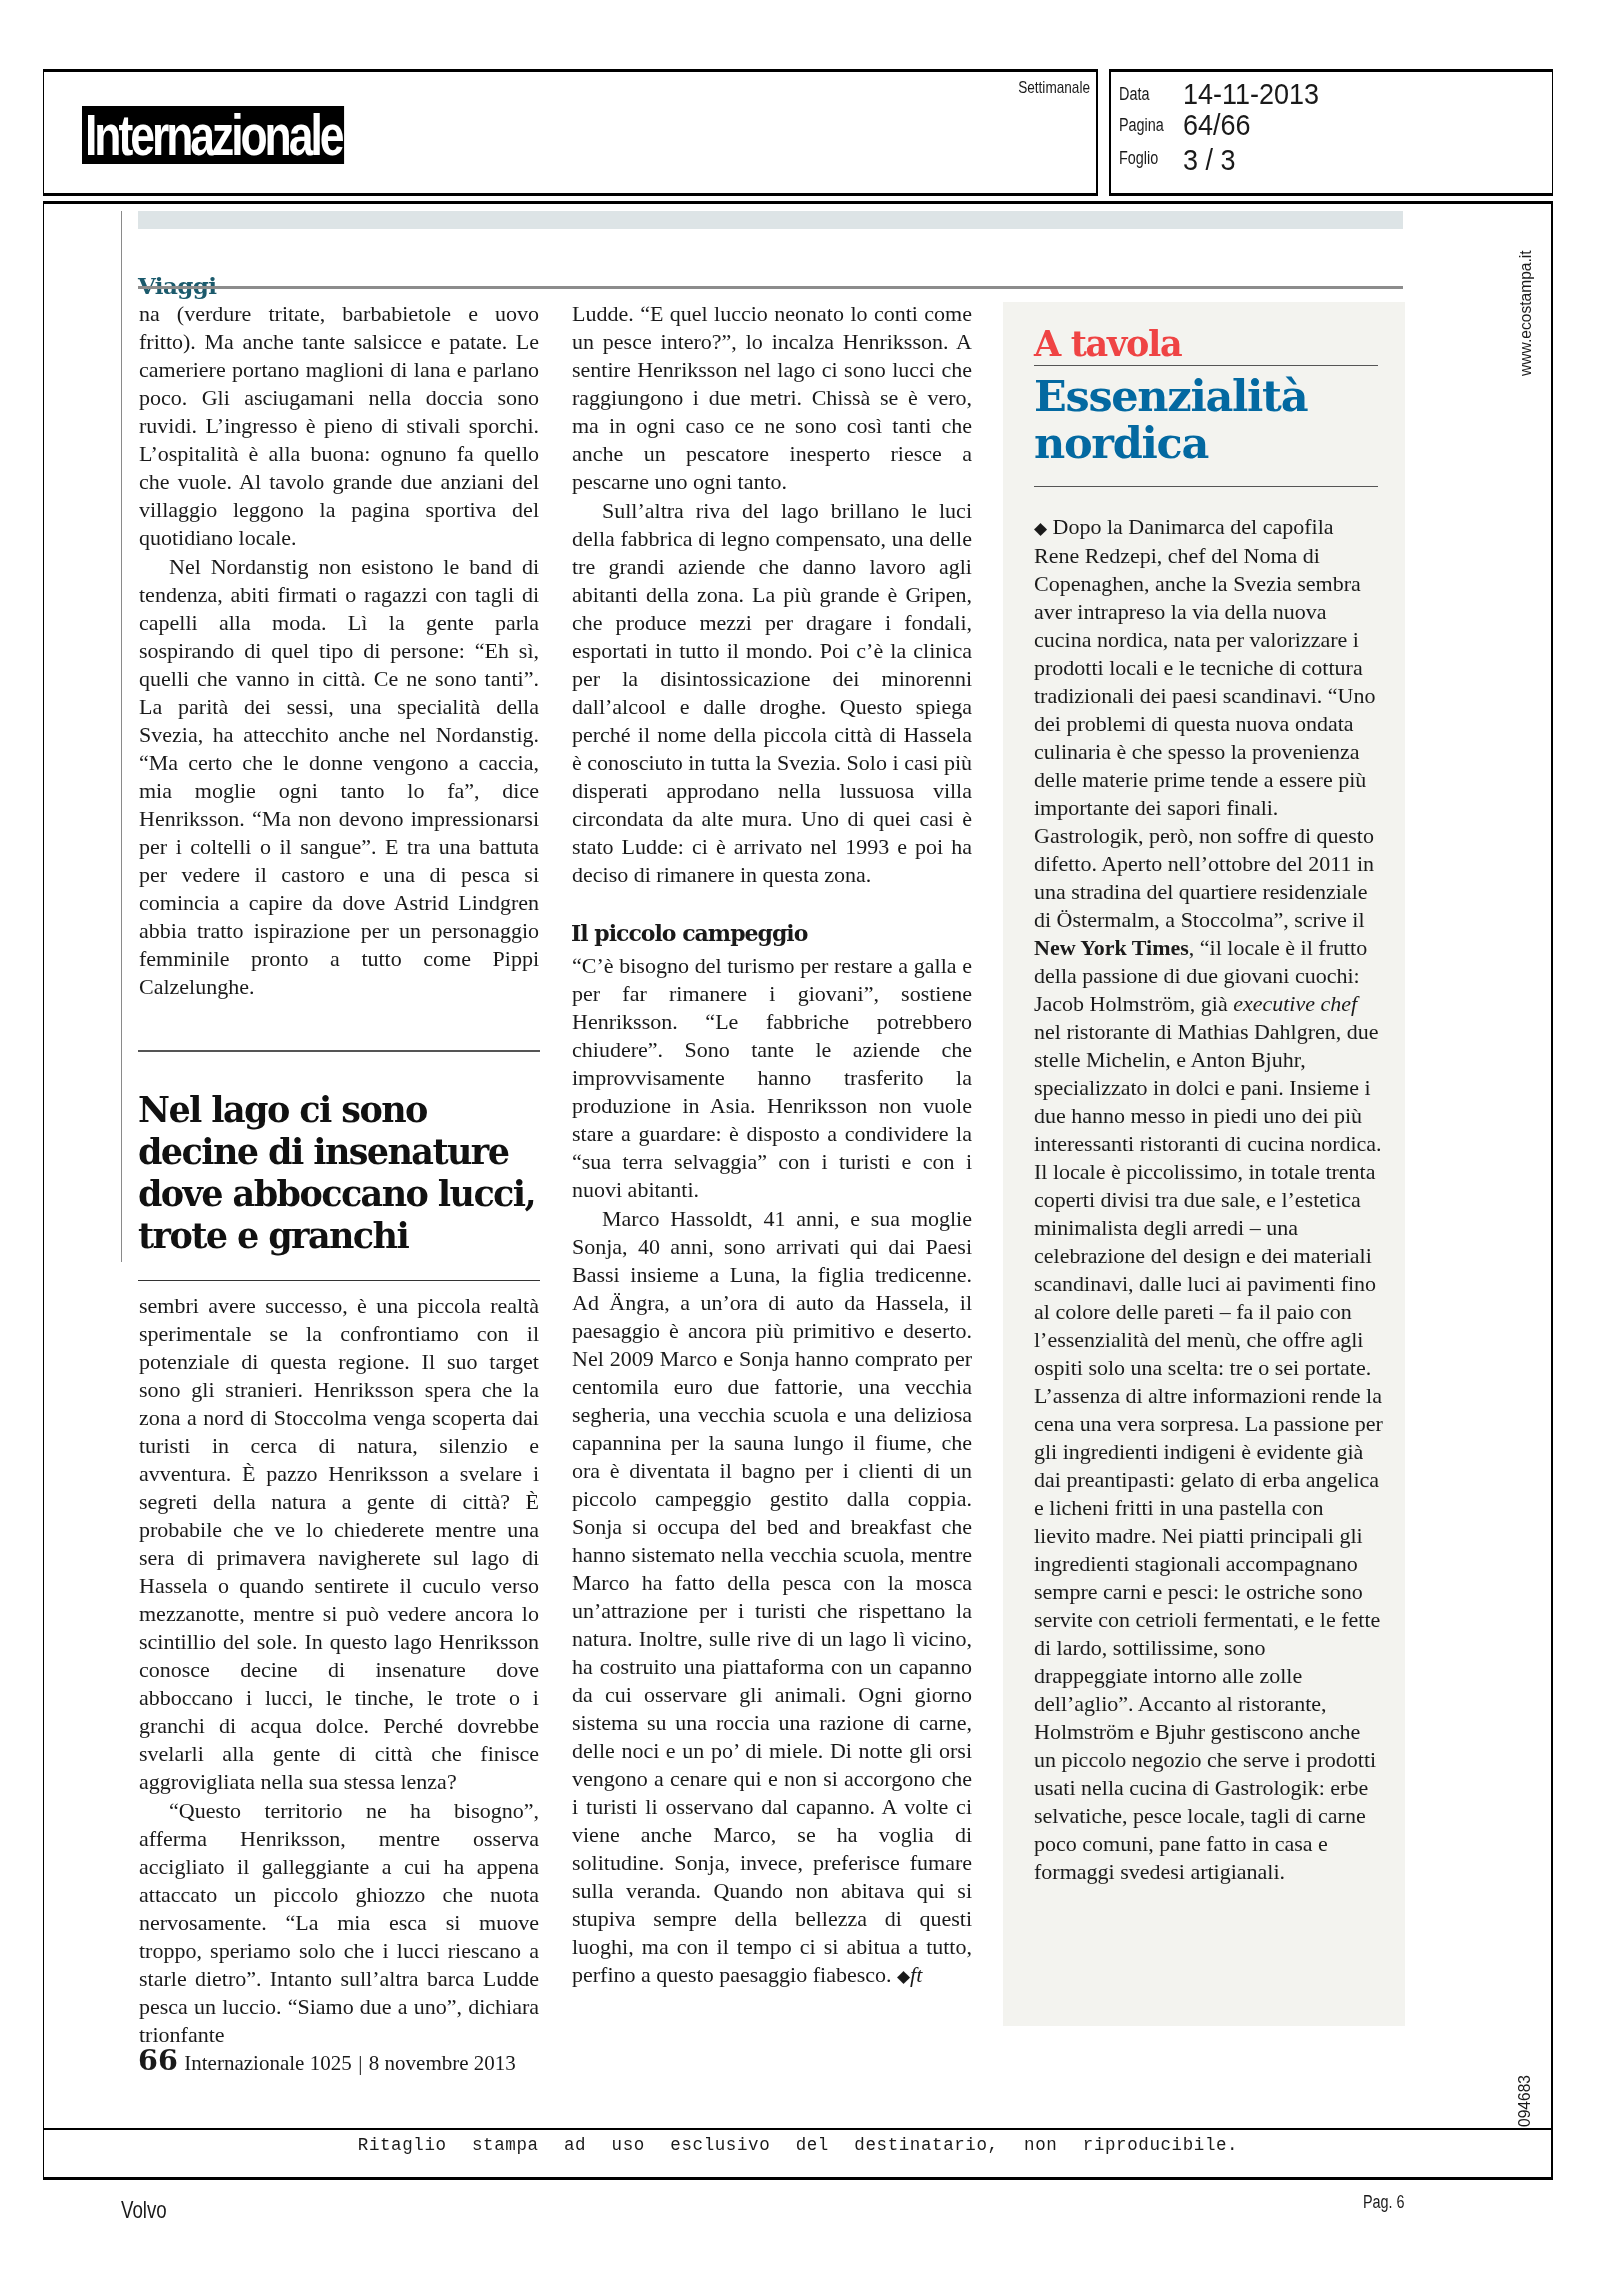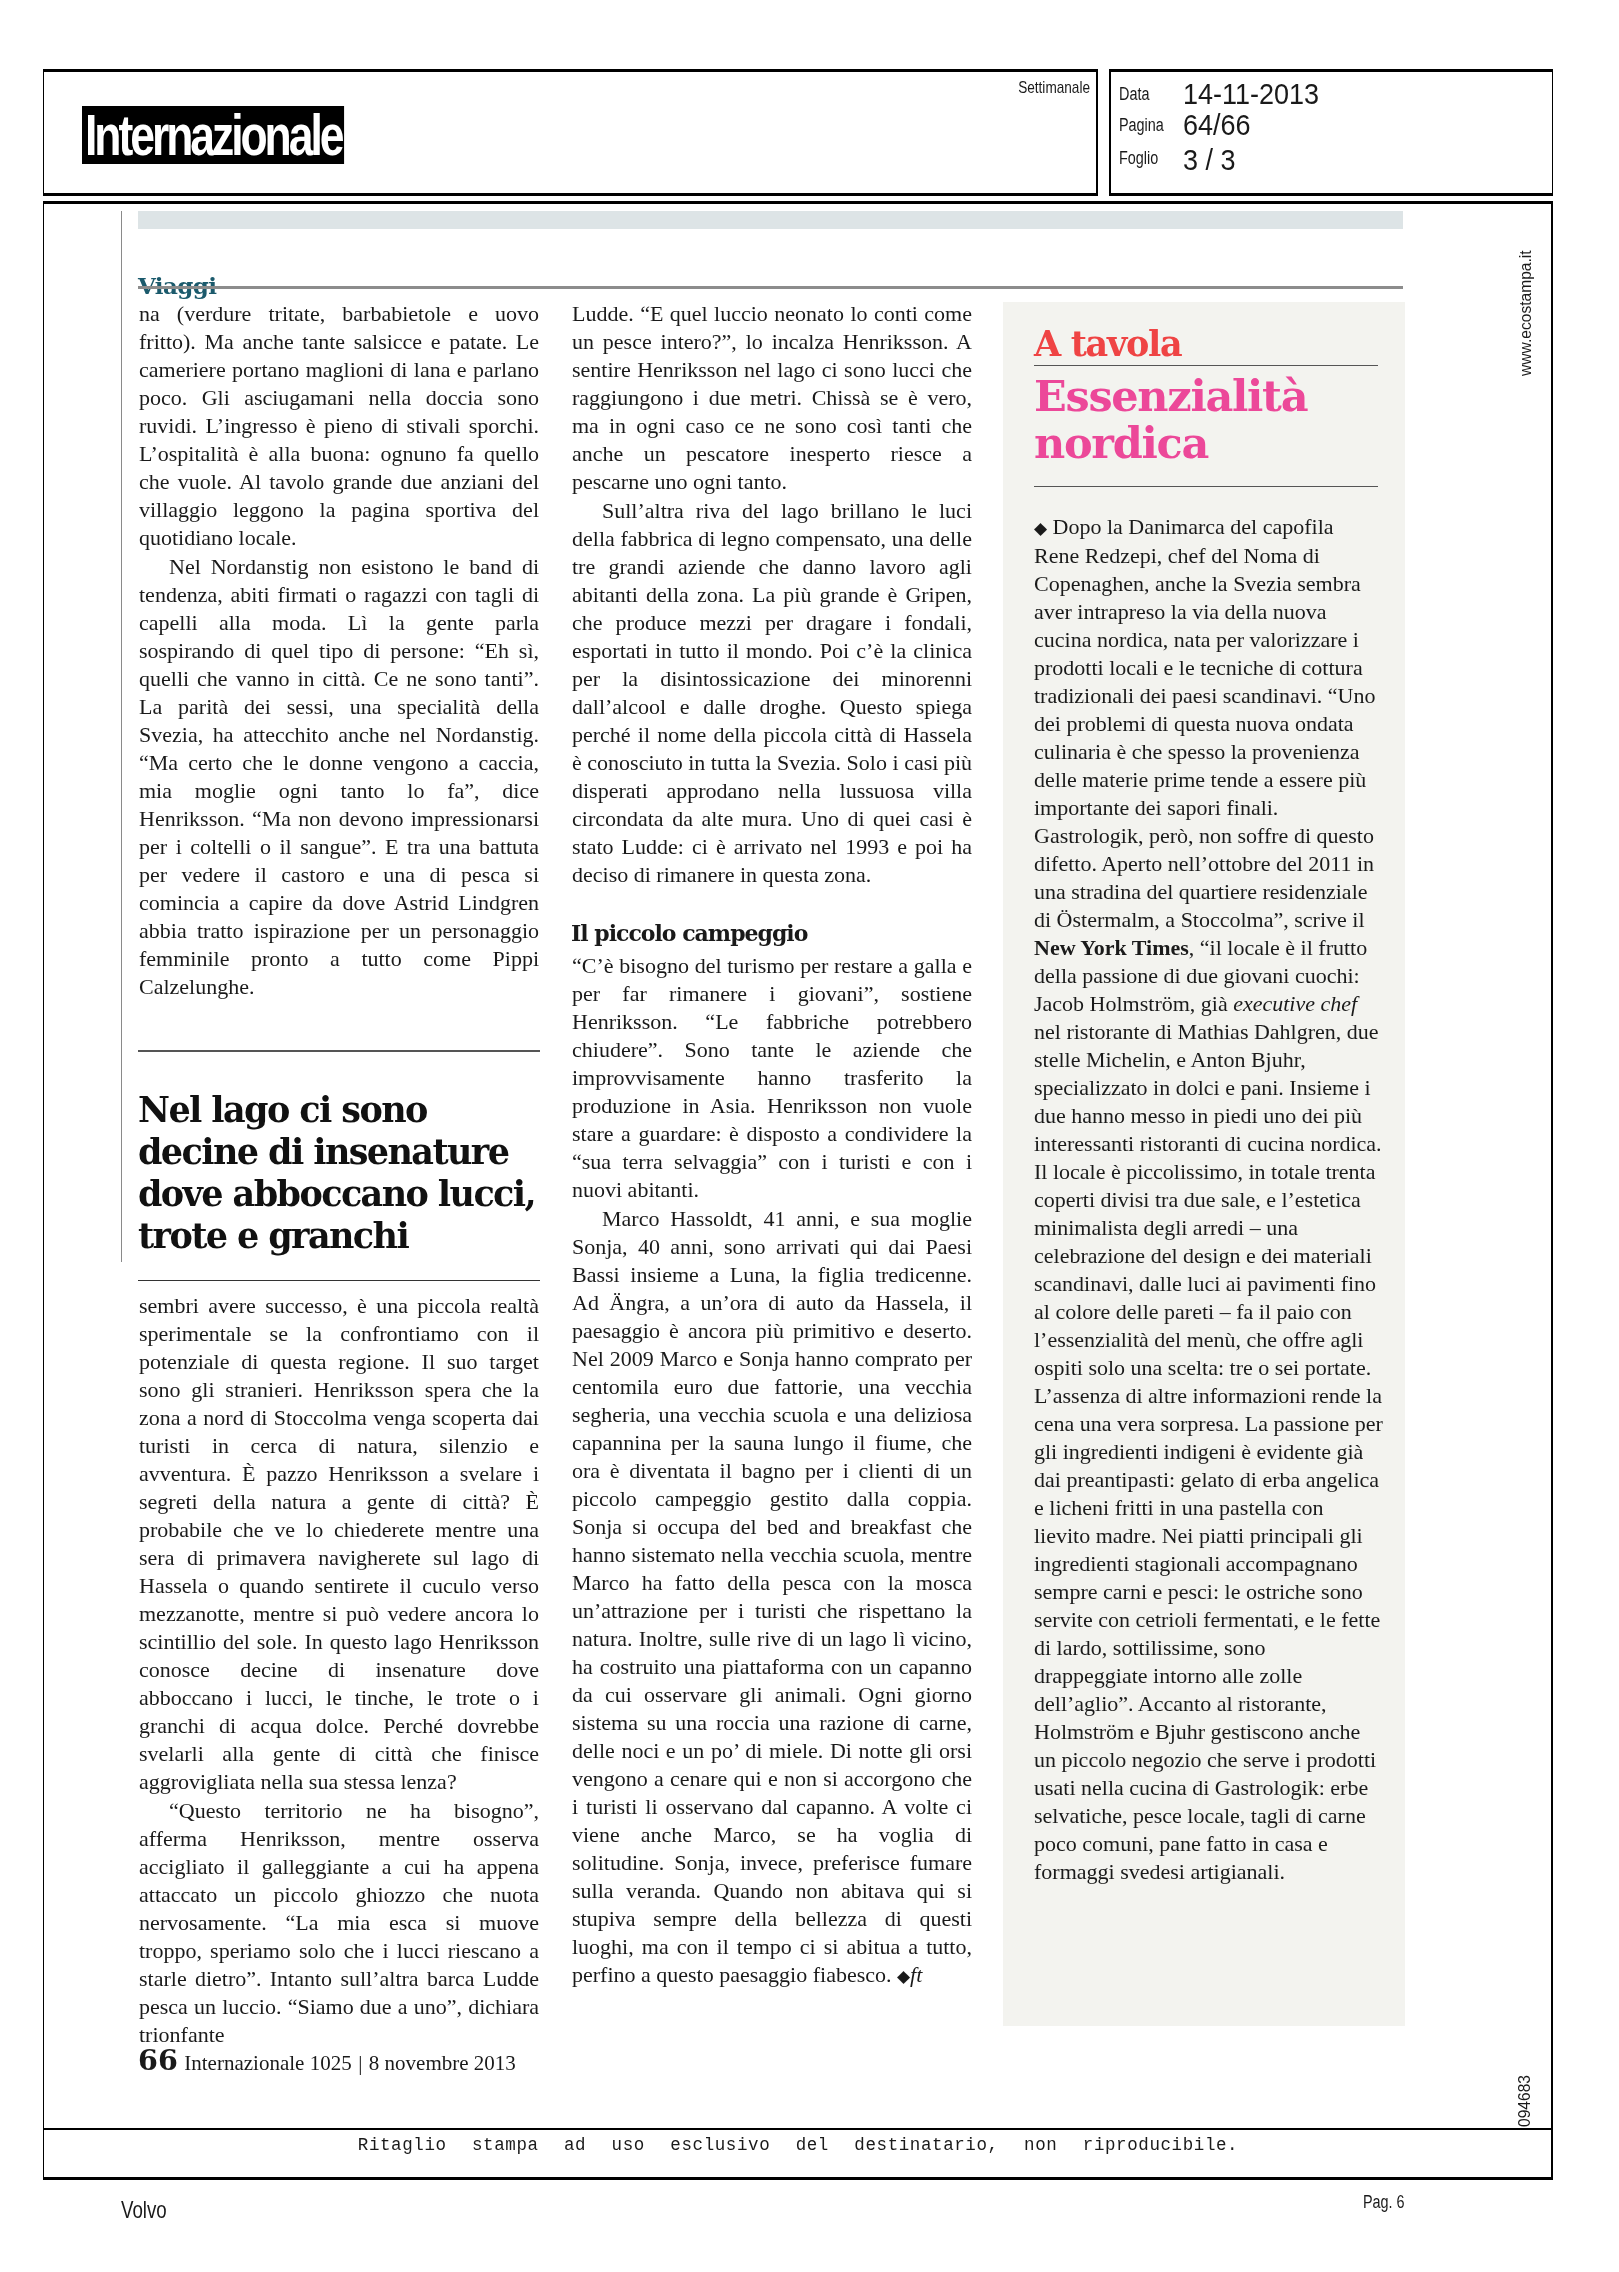--- a/index.html
+++ b/index.html
@@ -37,21 +37,21 @@
 
   .pull-rule-top { position: absolute; left: 138px; top: 1050px; width: 402px; height: 1.9px; background: #555; }
   .pullquote { position: absolute; left: 138px; top: 1089px; width: 409px; font-family: "DejaVu Serif", serif; font-weight: bold; font-size: 35px; line-height: 42px; letter-spacing: -1.6px; color: #111; }
   .pull-rule-bottom { position: absolute; left: 138px; top: 1280px; width: 402px; height: 1.3px; background: #333; }
 
   .subhead { position: absolute; left: 571px; top: 920px; font-family: "DejaVu Serif", serif; font-weight: bold; font-size: 22px; letter-spacing: -1px; }
 
   .sidebar { position: absolute; left: 1003px; top: 302px; width: 402px; height: 1724px; background: #f3f3ef; }
   .sb-kicker { position: absolute; left: 1034px; top: 323px; font-family: "DejaVu Serif", serif; font-weight: bold; font-size: 35px; color: #ef4444; letter-spacing: -1.3px; }
   .sb-rule1 { position: absolute; left: 1034px; top: 365px; width: 344px; height: 1.3px; background: #555; }
-  .sb-title { position: absolute; left: 1034px; top: 373px; font-family: "DejaVu Serif", serif; font-weight: bold; font-size: 43px; line-height: 47px; letter-spacing: -1.3px; color: #ec4899; }
+  .sb-title { position: absolute; left: 1034px; top: 373px; font-family: "DejaVu Serif", serif; font-weight: bold; font-size: 43px; line-height: 47px; letter-spacing: -1.3px; color: #0369a1; }
   .sb-rule2 { position: absolute; left: 1034px; top: 486px; width: 344px; height: 1.3px; background: #555; }
   .sb-body { position: absolute; left: 1034px; top: 513px; width: 350px; font-size: 22px; line-height: 28px; text-align: left; }
   .sb-body p { margin: 0; }
   .diamond { font-family: "DejaVu Sans", sans-serif; font-size: 17px; }
 
   .folio { position: absolute; left: 138px; top: 2043px; white-space: nowrap; }
   .folio-num { font-family: "DejaVu Serif", serif; font-weight: bold; font-size: 28.6px; }
   .folio-text { font-size: 21px; margin-left: 6.5px; }
   .folio-sep { font-size: 21px; margin: 0 6.5px; }
 </style>

